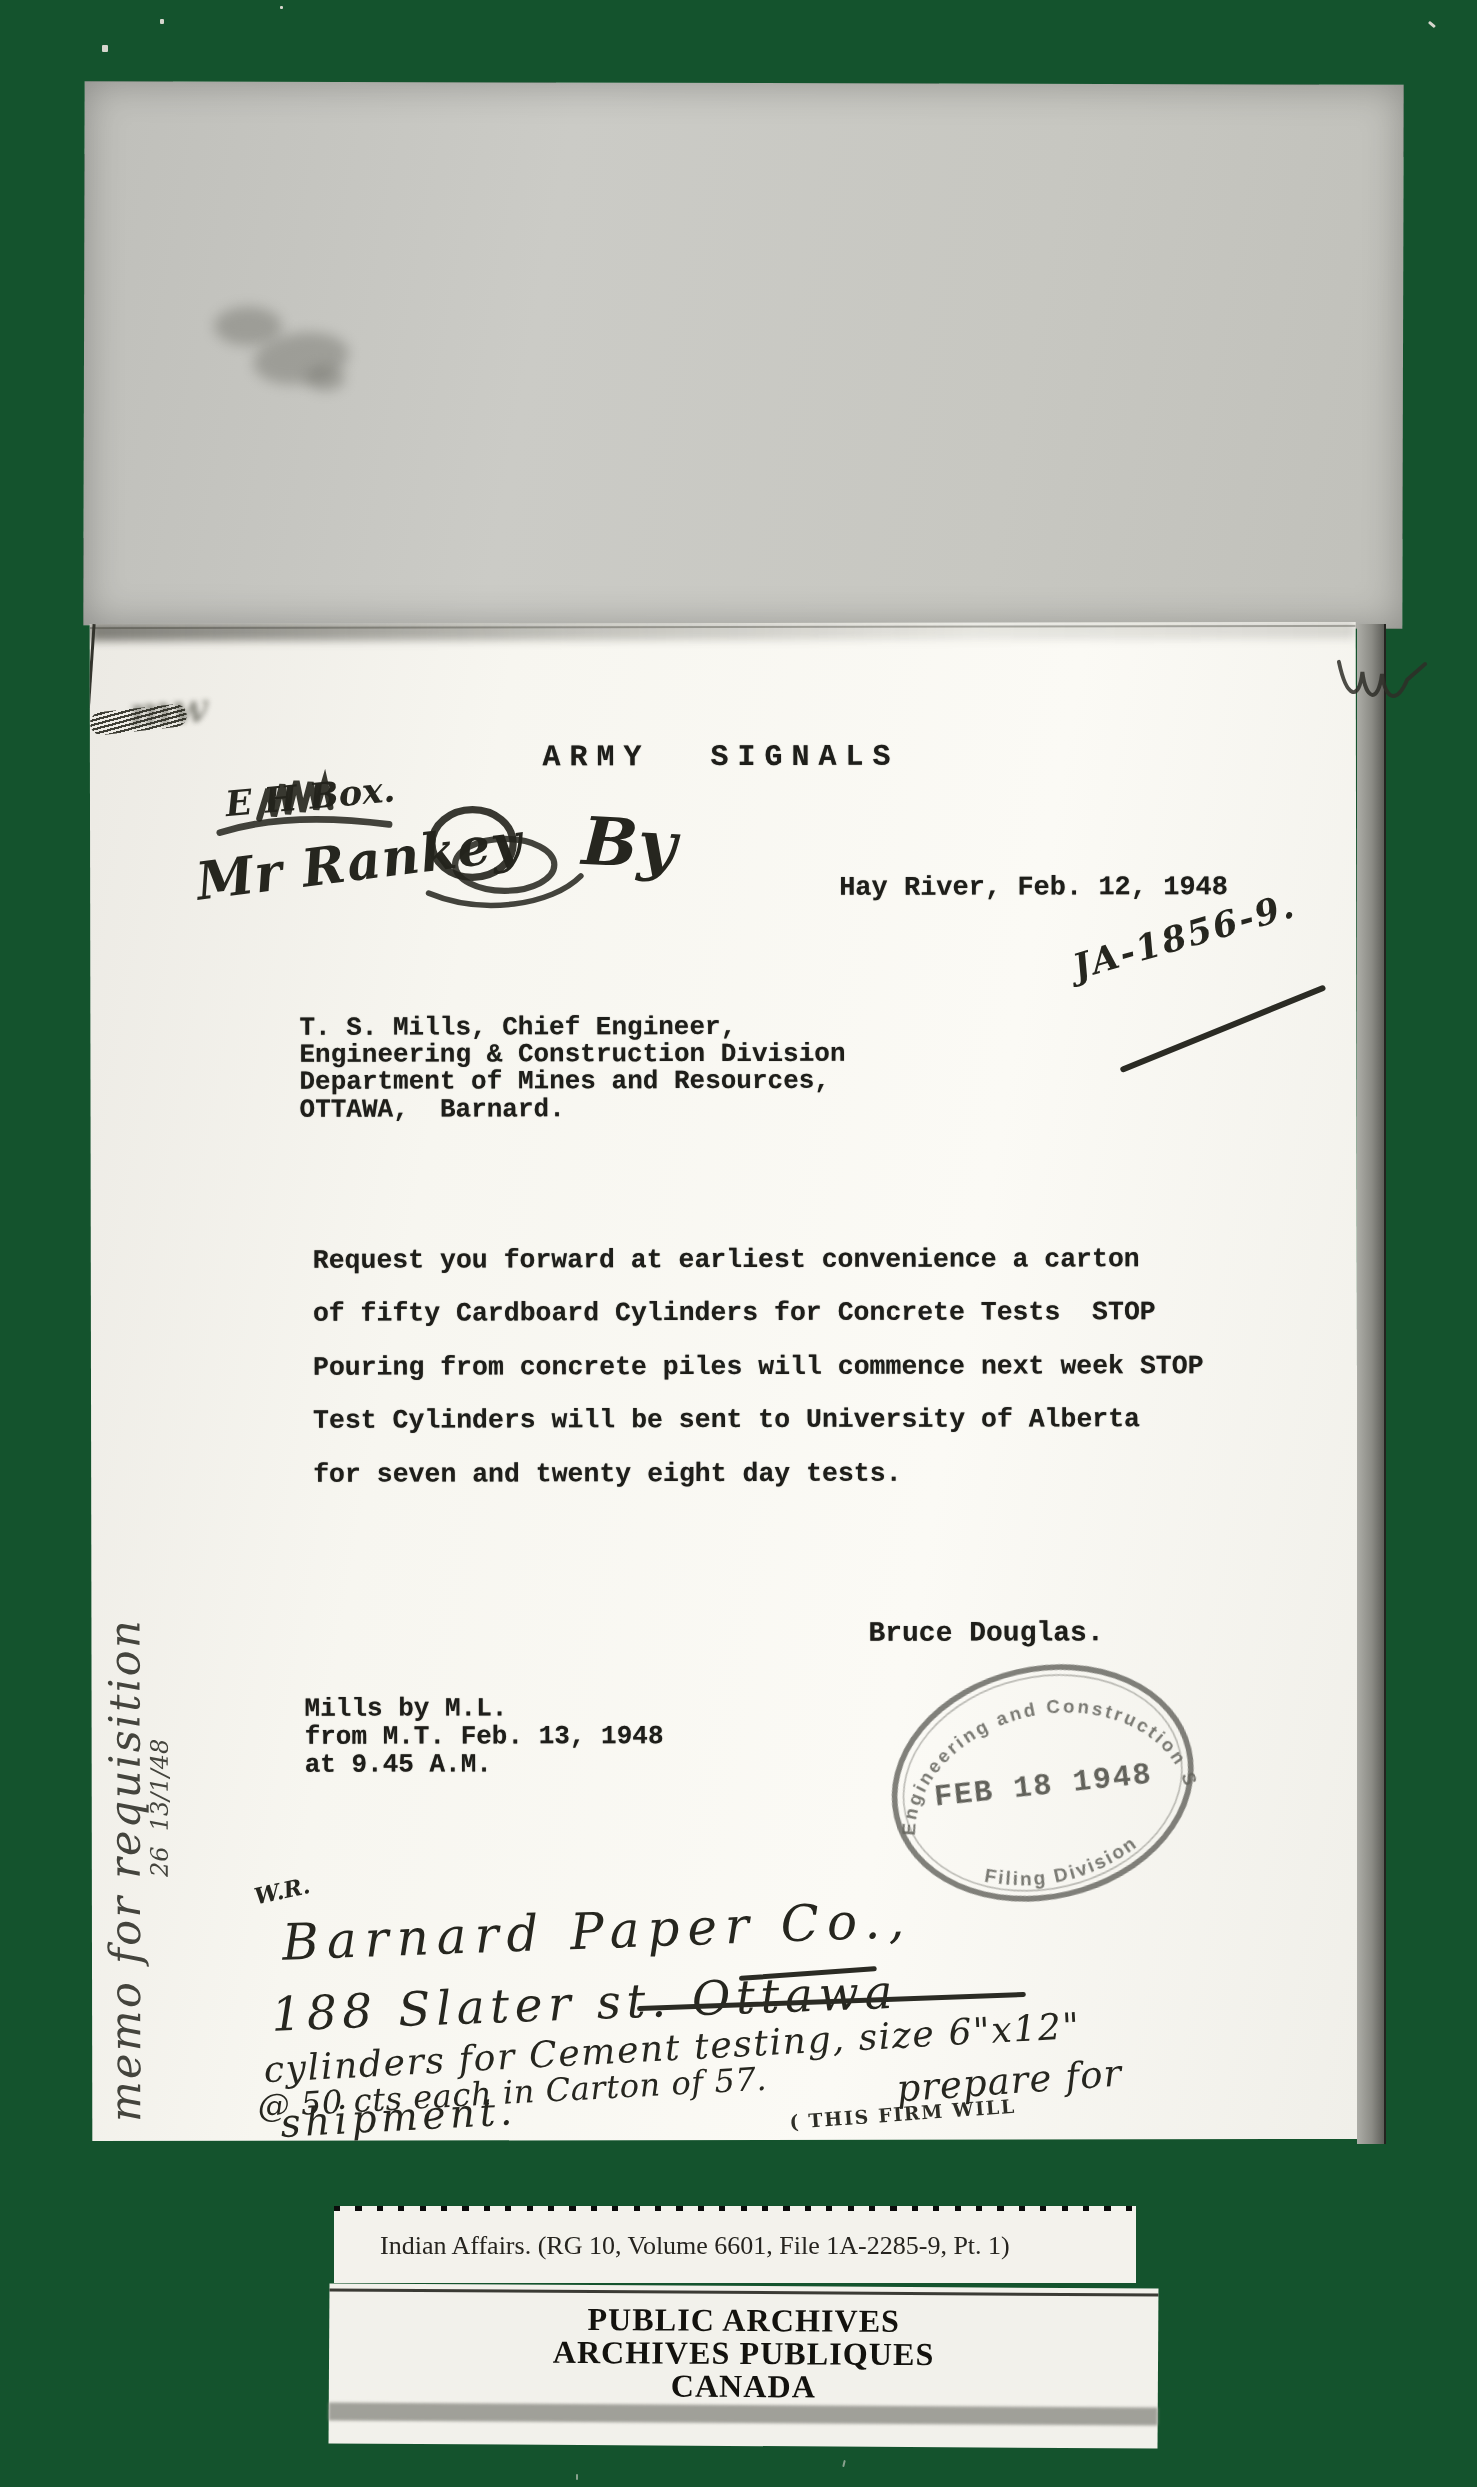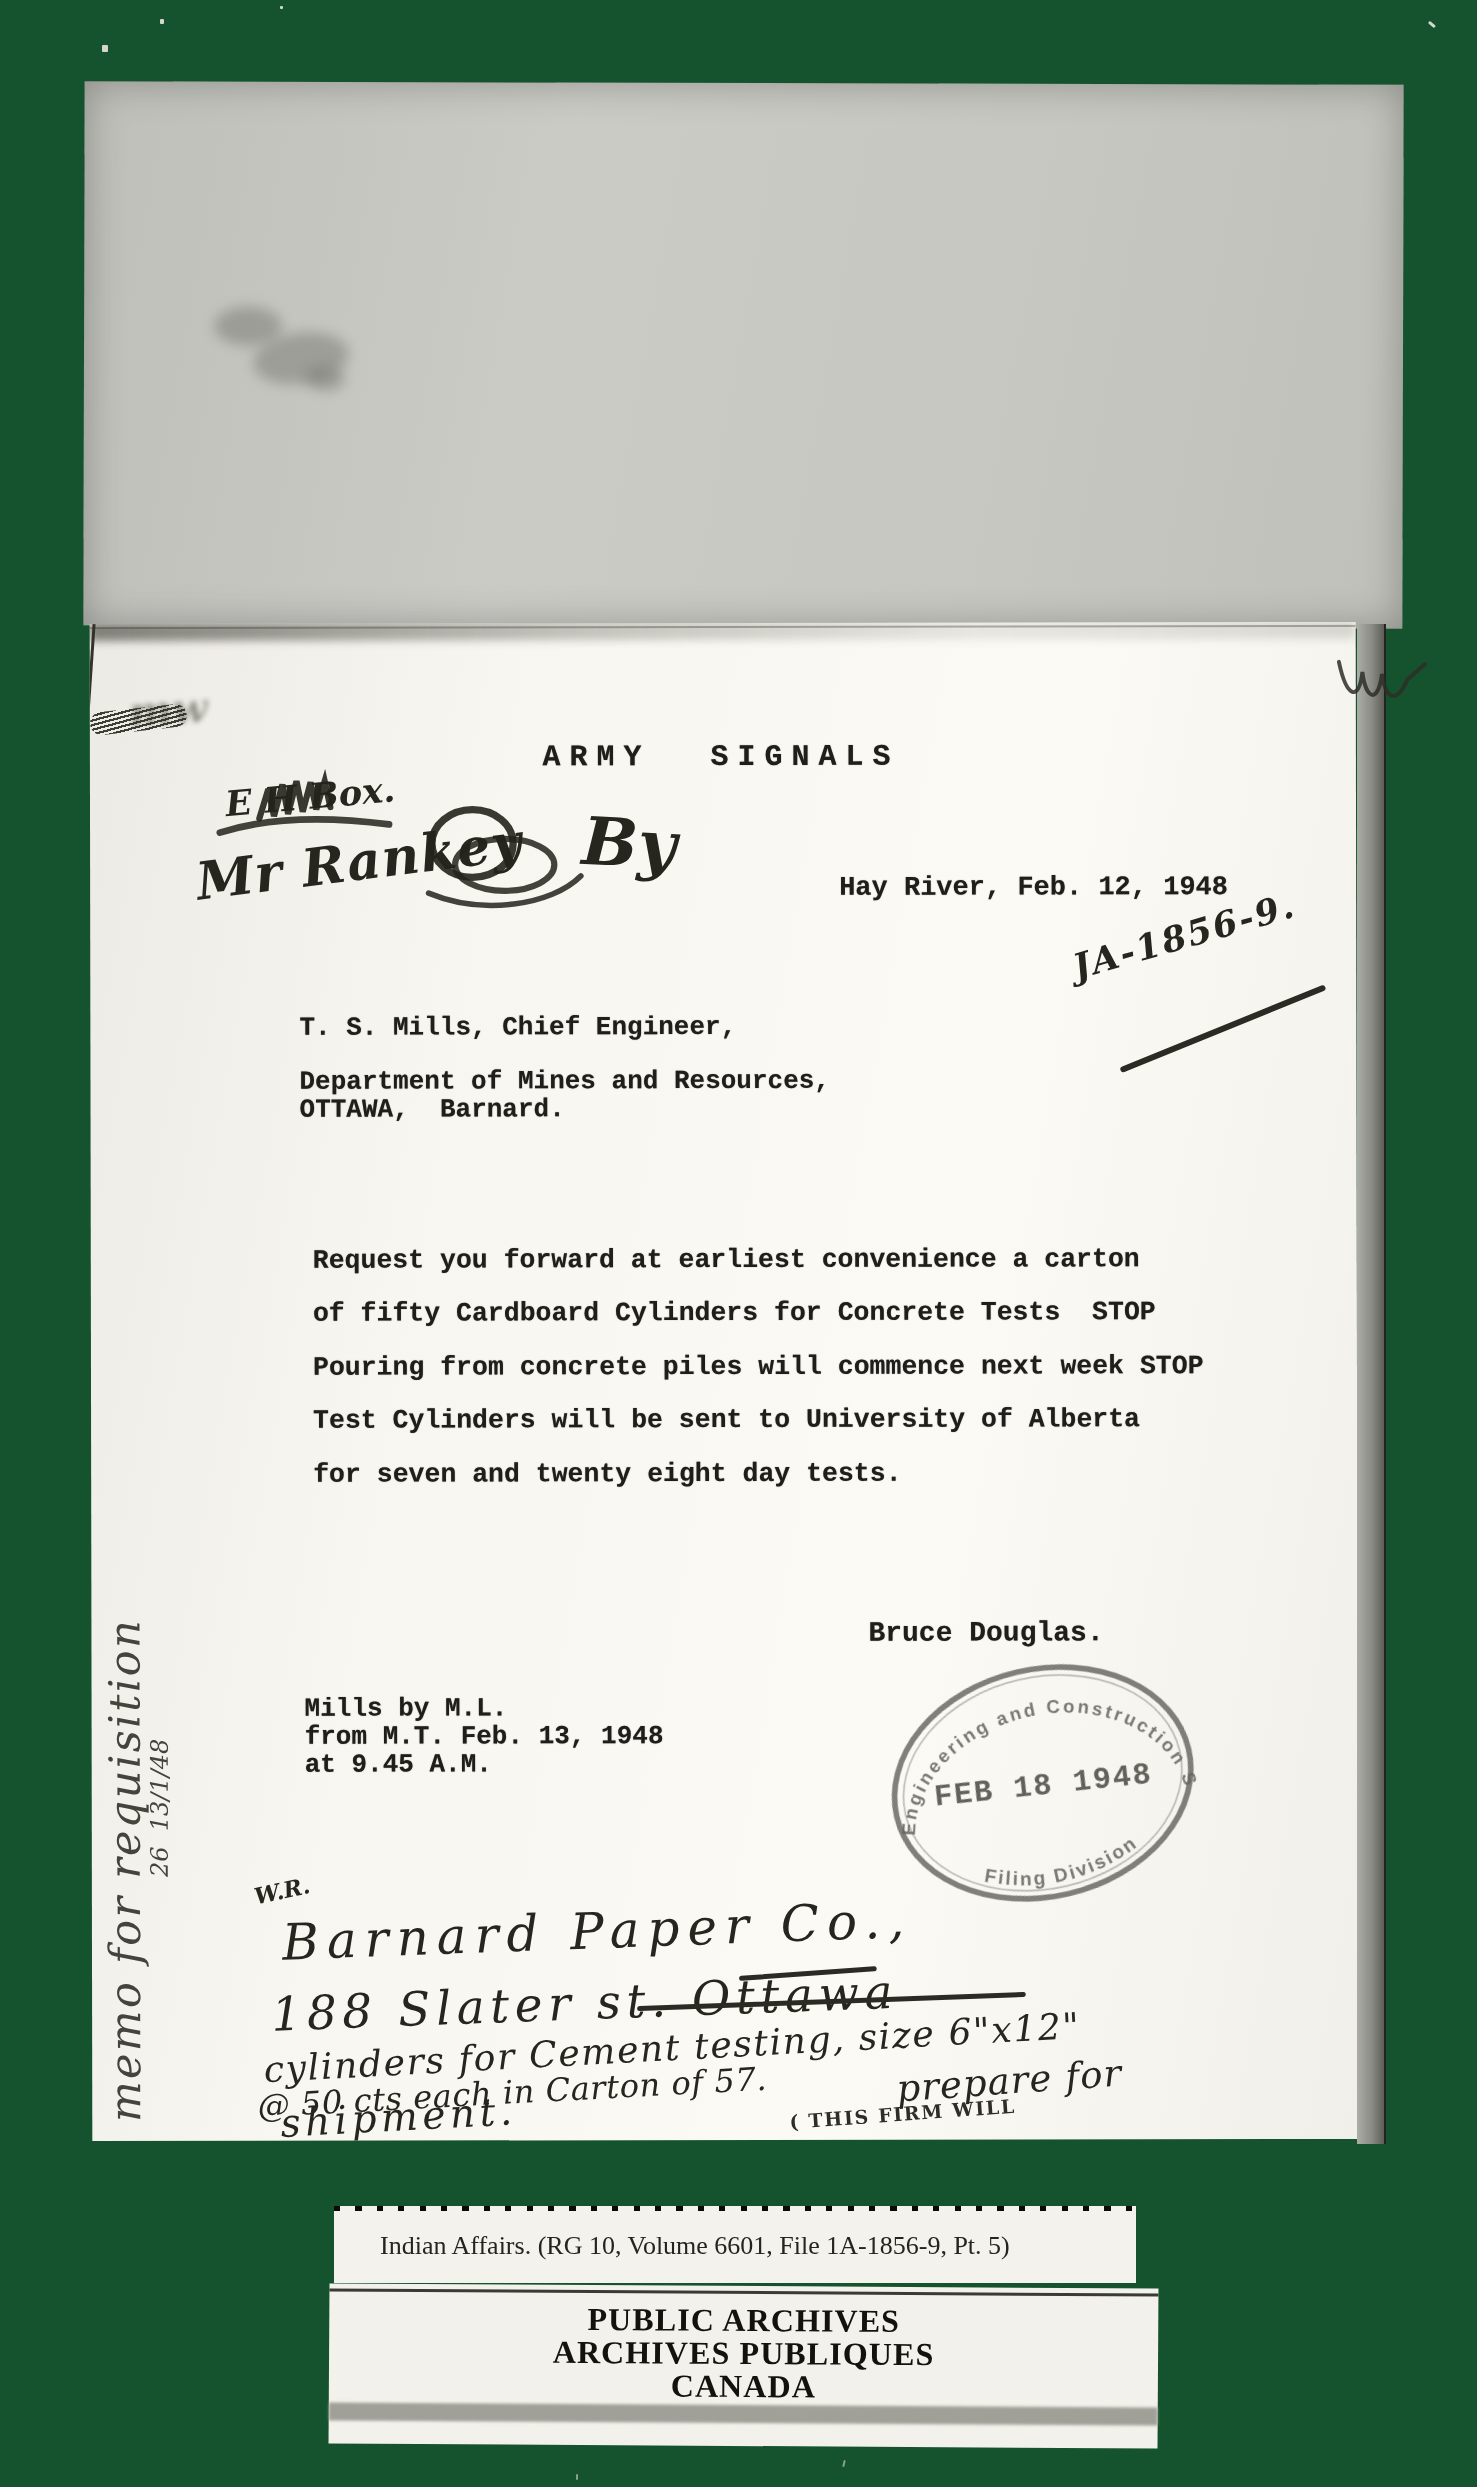--- a/index.html
+++ b/index.html
@@ -141,20 +141,21 @@
 
     <div class="hand by">By</div>
     <div class="by-tail"></div>
 
     <div class="type dateline">Hay River, Feb. 12, 1948</div>
 
     <div class="hand ja">JA-1856-9.</div>
     <div class="stroke ja-line"></div>
 
     <div class="type addr" style="top:389px;">T. S. Mills, Chief Engineer,</div>
+    <div class="type addr" style="top:416px;">Engineering &amp; Construction Division</div>
     <div class="type addr" style="top:443px;">Department of Mines and Resources,</div>
     <div class="type addr" style="top:471px;">OTTAWA,  Barnard.</div>
 
     <div class="type body-line" style="top:622px;">Request you forward at earliest convenience a carton</div>
     <div class="type body-line" style="top:675px;">of fifty Cardboard Cylinders for Concrete Tests  STOP</div>
     <div class="type body-line" style="top:729px;">Pouring from concrete piles will commence next week STOP</div>
     <div class="type body-line" style="top:782px;">Test Cylinders will be sent to University of Alberta</div>
     <div class="type body-line" style="top:836px;">for seven and twenty eight day tests.</div>
 
     <div class="type sig">Bruce Douglas.</div>
@@ -196,21 +197,21 @@
   </div>
 
   <div class="edge-sliver"></div>
 
   <svg class="squiggle" width="96" height="84" viewBox="0 0 170 150">
     <path d="M 8 30 C 22 95 44 102 50 48 C 56 98 78 106 85 52 C 92 100 112 104 130 62 L 162 34" fill="none" stroke="#2e2e28" stroke-width="7" stroke-linecap="round" opacity=".85"></path>
   </svg>
 
   <div class="label1">
     <div class="perf"></div>
-    <div class="label1-text">Indian Affairs. (RG 10, Volume 6601, File 1A-1856-9, Pt. 5)</div>
+    <div class="label1-text">Indian Affairs. (RG 10, Volume 6601, File 1A-2285-9, Pt. 1)</div>
   </div>
 
   <div class="label2">
     <div class="label2-rule"></div>
     <div class="label2-lines">
       <div>PUBLIC ARCHIVES</div>
       <div>ARCHIVES PUBLIQUES</div>
       <div>CANADA</div>
     </div>
     <div class="label2-band"></div>

